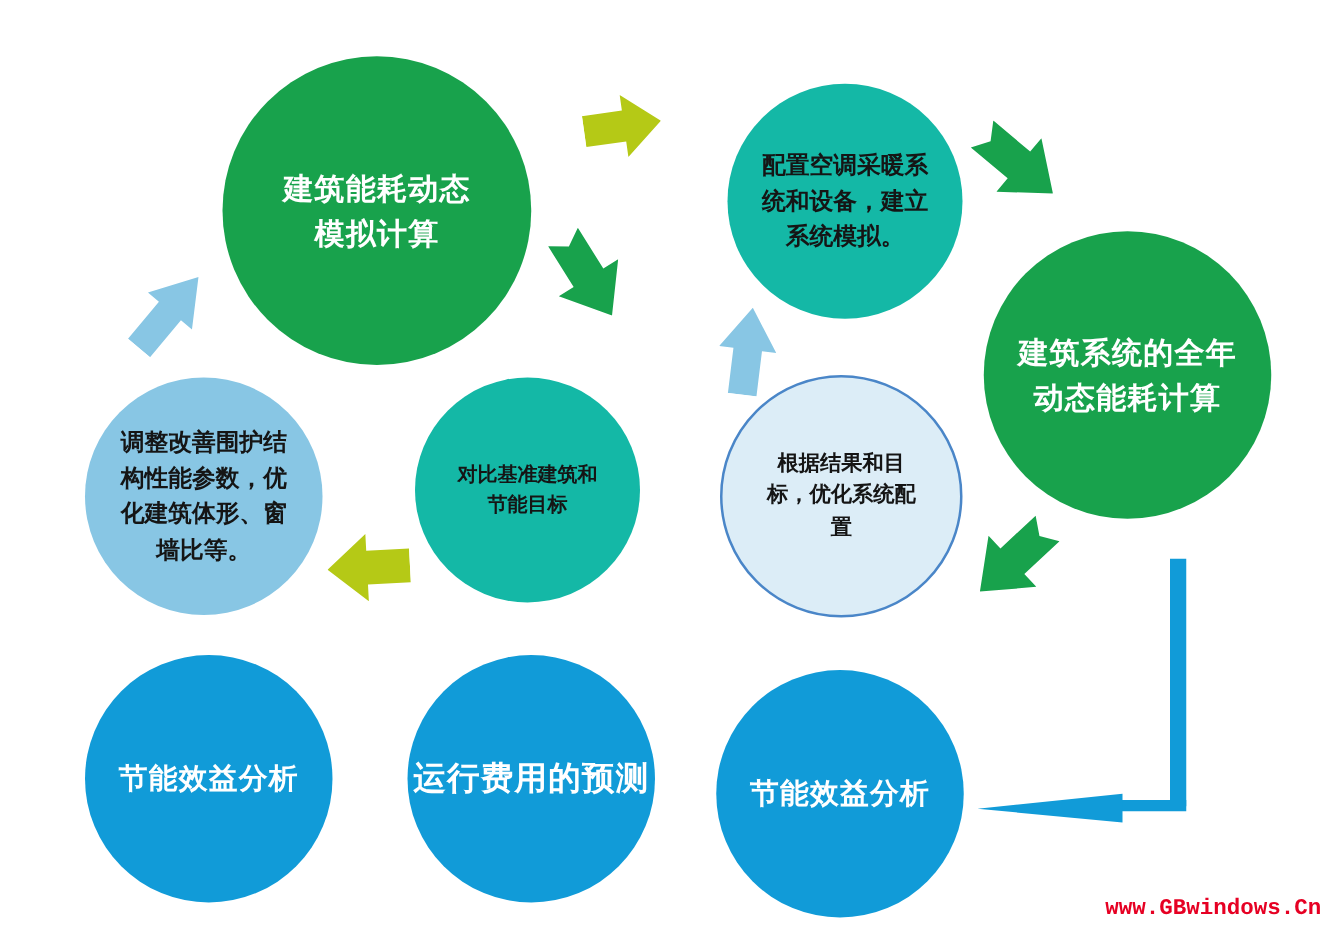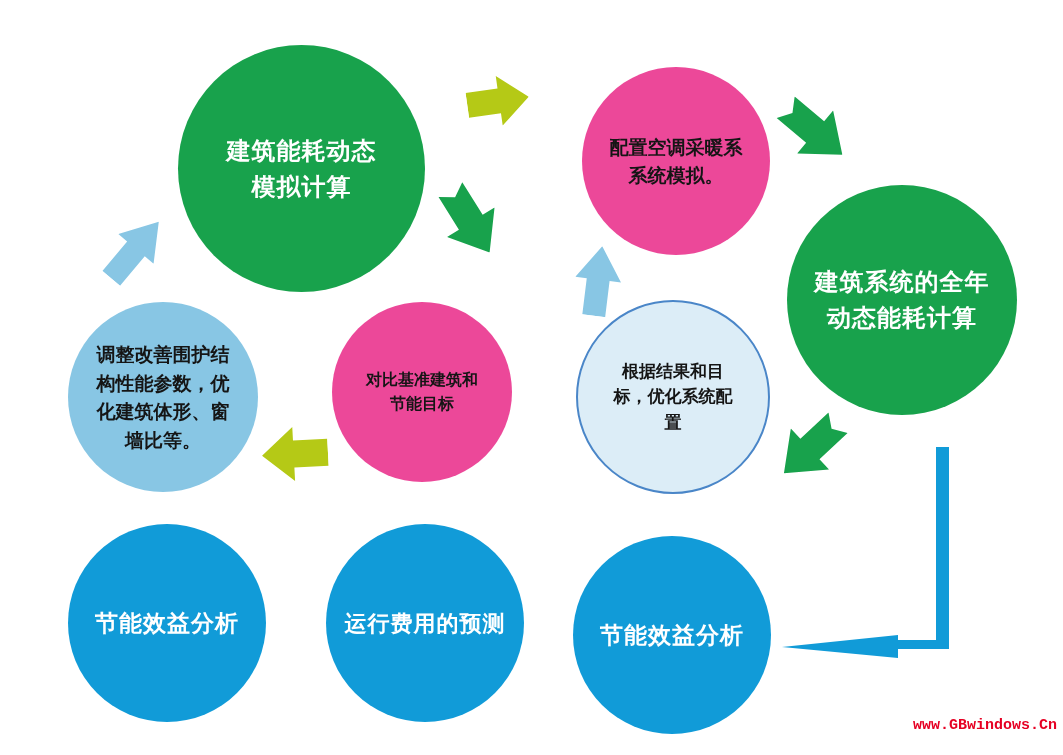--- a/index.html
+++ b/index.html
@@ -15,54 +15,55 @@
     position:absolute;
     border-radius:50%;
     display:flex;align-items:center;justify-content:center;
     text-align:center;
     font-weight:bold;
     box-sizing:border-box;
   }
   .node .txt{line-height:1.5;}
   .node .txt span{display:block;}
   .green{background:#18a24c;color:#ffffff;}
-  .lime{background:#ec4899;color:#151515;}
+  .lime{background:#14b8a6;color:#151515;}
   .sky{background:#88c6e4;color:#151515;}
   .pale{background:#dcedf7;border:2px solid #4a86c8;color:#151515;}
   .blue{background:#119bd8;color:#ffffff;}
   .fs24{font-size:24px;letter-spacing:1px;}
   .fs23{font-size:23px;letter-spacing:1px;}
-  .fs22{font-size:22px;letter-spacing:1px;}
+  .fs22{font-size:26px;letter-spacing:1px;}
   .fs19{font-size:19px;}
   .fs17{font-size:17px;}
   .fs16{font-size:16px;}
   .arrow{position:absolute;}
   .arrow svg{display:block;width:100%;height:100%;}
   #connector{position:absolute;left:770px;top:440px;width:195px;height:230px;}
   #watermark{
     position:absolute;right:6px;top:717px;
     font-family:"Liberation Mono",monospace;
-    font-size:15px;font-weight:bold;
+    font-size:18px;font-weight:bold;
   }
 </style>
 </head>
 <body>
 
 <div id="canvas">
 
   <div class="node green fs24" style="left:178px;top:45px;width:247px;height:247px;">
     <div class="txt">
       <span>建筑能耗动态</span>
       <span>模拟计算</span>
     </div>
   </div>
 
   <div class="node lime fs19" style="left:582px;top:67px;width:188px;height:188px;">
     <div class="txt">
       <span>配置空调采暖系</span>
+      <span>统和设备，建立</span>
       <span>系统模拟。</span>
     </div>
   </div>
 
   <div class="node green fs24" style="left:787px;top:185px;width:230px;height:230px;">
     <div class="txt">
       <span>建筑系统的全年</span>
       <span>动态能耗计算</span>
     </div>
   </div>

